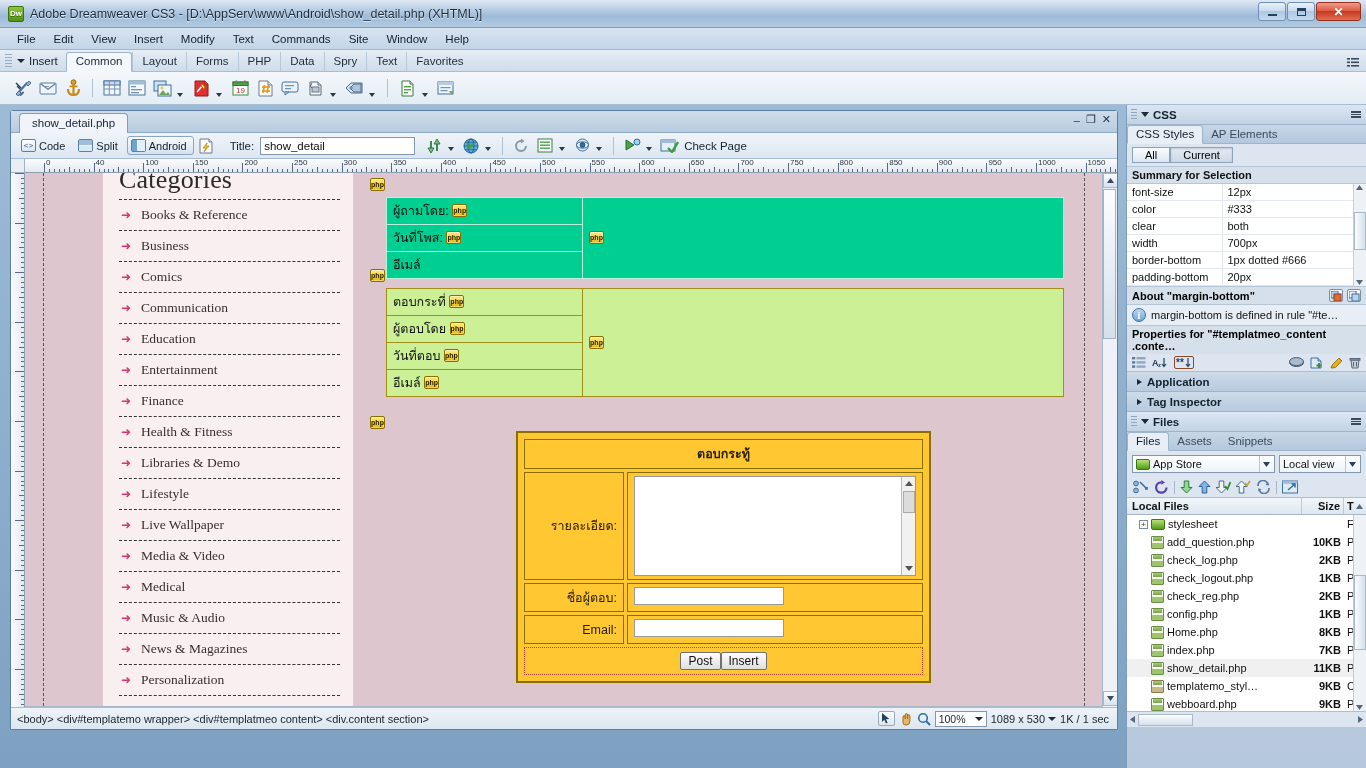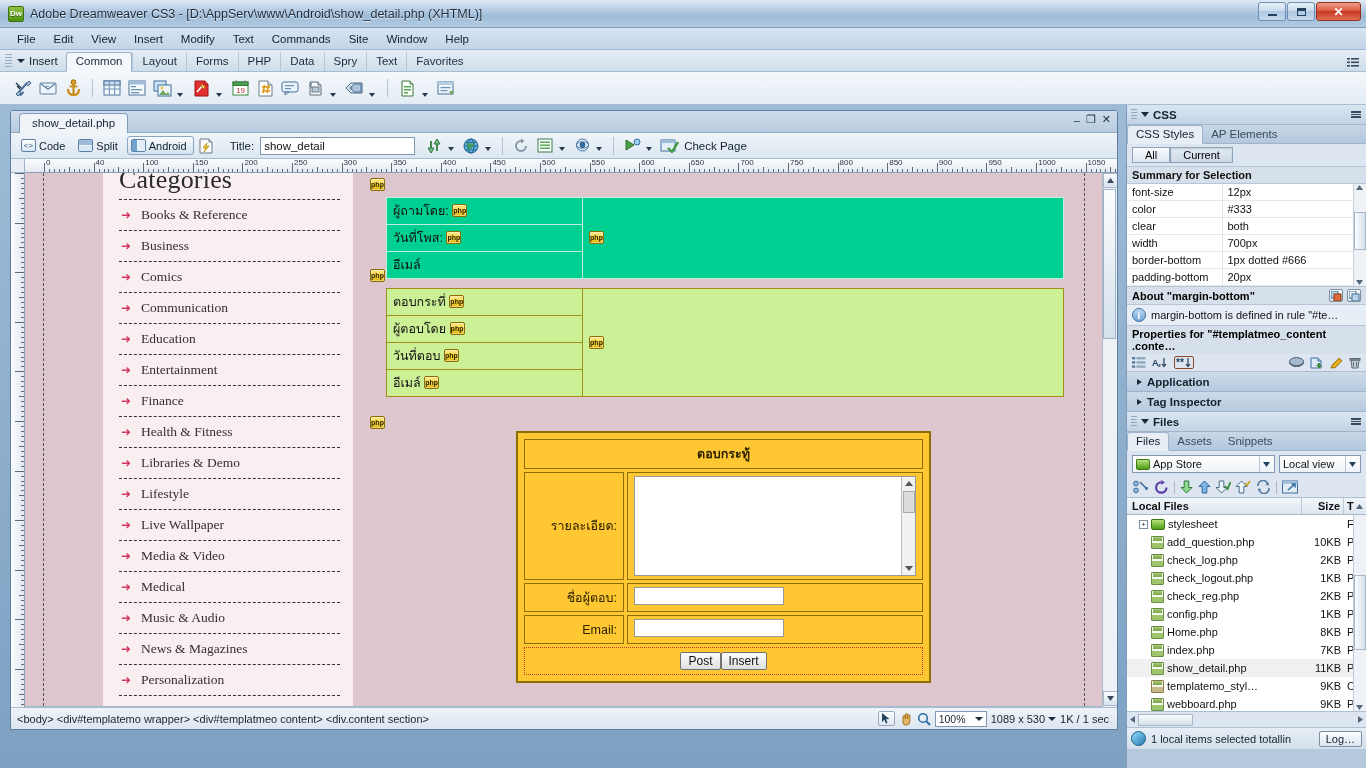--- a/index.html
+++ b/index.html
@@ -288,21 +288,21 @@
   .folder-ic { width:14px;height:11px;background:linear-gradient(180deg,#b7e07a,#4f9d17); border:1px solid #3c7810; border-radius:1px 2px 2px 2px; margin-right:3px;}
   .ftools { display:flex; align-items:center; gap:5px; padding:3px 5px; background:#dde6f0; border-bottom:1px solid #aebfd0;}
   .flisthdr { display:flex; background:linear-gradient(180deg,#f2f6fa,#dde6f0); border-bottom:1px solid #a8b8c8; font-size:11px; font-weight:bold; color:#111;}
   .flisthdr .c1 { flex:1; padding:2px 5px; border-right:1px solid #bcc9d6;}
   .flisthdr .c2 { width:42px; padding:2px 3px; text-align:right; border-right:1px solid #bcc9d6;}
   .flisthdr .c3 { width:22px; padding:2px 3px; display:flex; justify-content:space-between; align-items:center;}
   .flist { background:#fff; height:196px; overflow:hidden; position:relative; }
   .frow { display:flex; align-items:center; font-size:11px; color:#111; height:18px; }
   .frow.sel { background:#f0f0f0; }
   .frow .nm { flex:1; display:flex; align-items:center; gap:3px; padding-left:12px; white-space:nowrap;}
-  .frow .sz { width:42px; text-align:right; padding-right:3px;}
+  .frow .sz { width:42px; text-align:right; padding-right:3px;font-weight:bold;}
   .frow .tp { width:22px; padding-left:3px; overflow:hidden;}
   .tree-pm { width:9px;height:9px;border:1px solid #7b8fa3;background:#fff;font-size:8px;line-height:7px;text-align:center;color:#333;}
   .file-ic { width:13px;height:13px; border:1px solid #6c8d4a; border-radius:1px;
      background:linear-gradient(180deg,#f5f9ee 55%, #9ec46c 55%); position:relative;}
   .file-ic:before{content:"";position:absolute;left:1px;top:0;right:1px;height:4px;background:linear-gradient(180deg,#a8cc78,#77a346);}
   .folder-ic2 { width:14px;height:11px;background:linear-gradient(180deg,#b7e07a,#4f9d17); border:1px solid #3c7810; border-radius:1px 2px 2px 2px;}
   .fscroll { position:absolute; right:0; top:0; width:13px; height:100%; background:#eef2f7; border-left:1px solid #bcc9d6;}
   .fbottom { display:flex; align-items:center; height:16px; background:#dde6f0; border-top:1px solid #aebfd0;}
   .fbottom .hsb { flex:1; display:flex; align-items:center; }
   .fstatus { display:flex; align-items:center; gap:5px; padding:2px 4px; background:linear-gradient(180deg,#e7eef6,#d3dfeb); border-top:1px solid #aebfd0; font-size:11px; color:#13222f; height:22px;}
@@ -1493,20 +1493,15 @@
           </span>
         <span class="hsb">
           <span style="display:block;width:55px;height:12px;background:linear-gradient(180deg,#fbfdfe,#d4e0eb);border:1px solid #a8b8c8;"></span>
         </span>
         <span style="padding:0 3px">
             <svg width="5" height="7" viewBox="0 0 5 7">
               <path d="M5 3.5 L0 0 L0 7 Z" fill="#55687c"></path>
             </svg>
           </span>
       </div>
-      <div class="fstatus">
-        <span class="globeic"></span>
-        <span class="txt">1 local items selected totallin</span>
-        <span class="logbtn">Log…</span>
-      </div>
     </div>
   </div>
 </div>
 
 </body></html>

